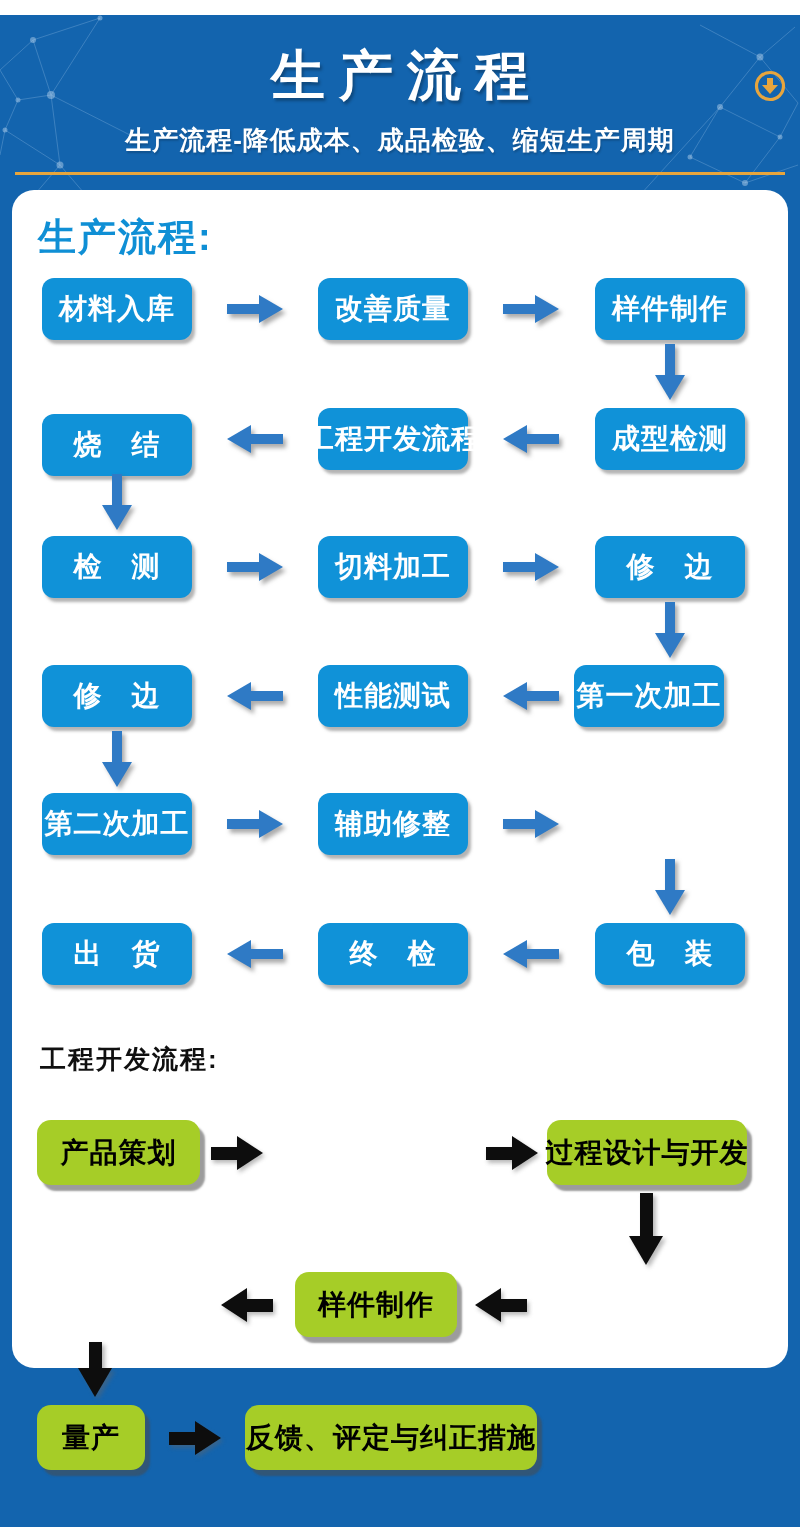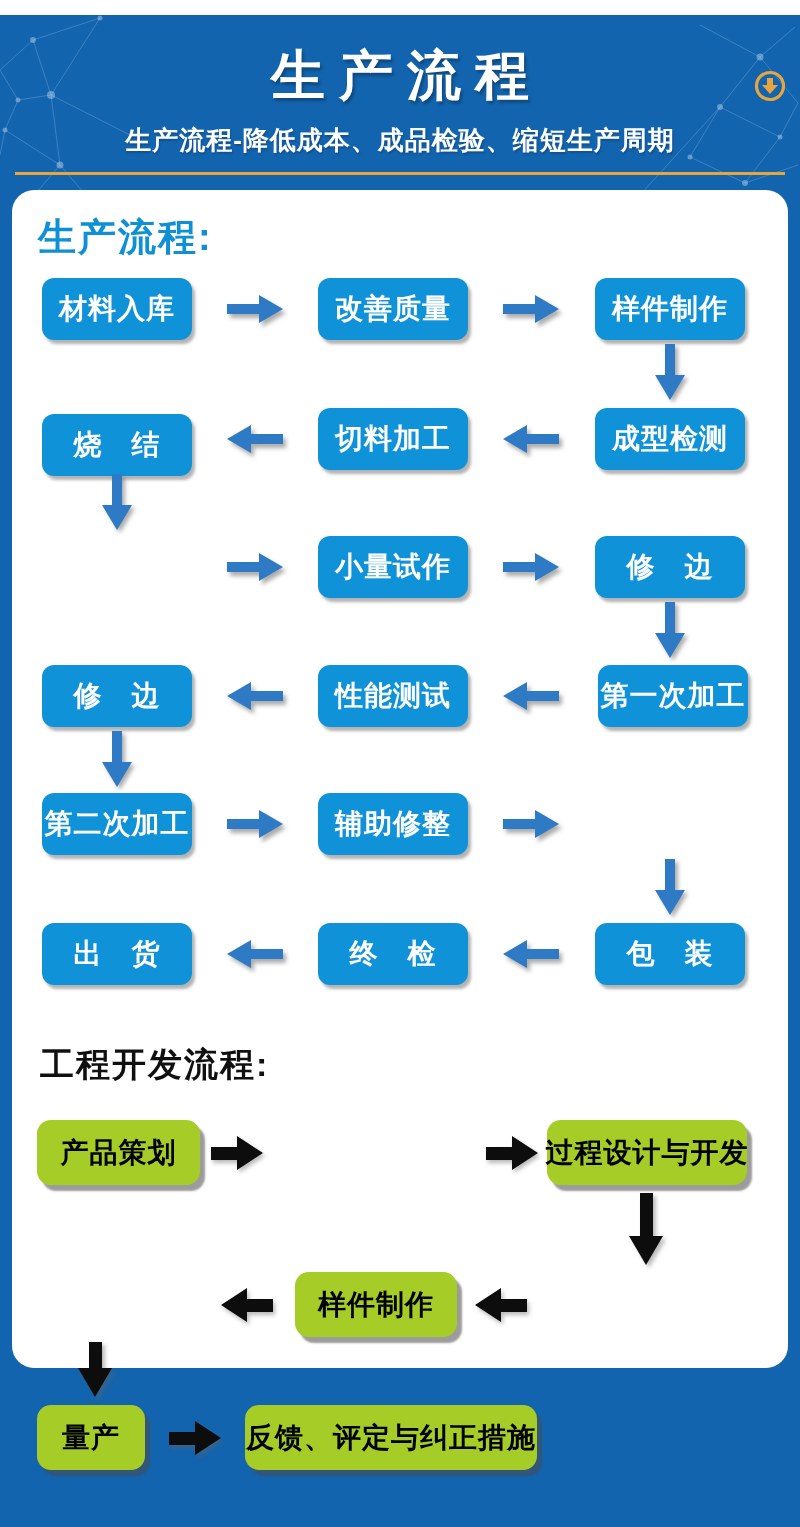--- a/index.html
+++ b/index.html
@@ -9,21 +9,21 @@
   .blue-area{position:relative;height:1512px;background:#1364ae;}
   .net{position:absolute;top:0;left:0;pointer-events:none;}
   .header-title{position:relative;text-align:center;padding-top:28px;font-size:54px;line-height:64px;
     letter-spacing:14px;text-indent:14px;color:#fff;font-weight:bold;text-shadow:2px 3px 3px rgba(0,0,0,.28);}
   .header-subtitle{position:relative;text-align:center;margin-top:16px;font-size:26px;color:#fff;
     font-weight:bold;letter-spacing:1px;text-shadow:1px 2px 2px rgba(0,0,0,.2);}
   .gold-line{position:absolute;left:15px;right:15px;top:157px;height:3px;background:#e7a53d;}
   .dl-icon{position:absolute;right:13px;top:54px;width:34px;height:34px;}
   .card{position:absolute;left:12px;right:12px;top:175px;height:1178px;background:#ffffff;border-radius:22px;}
   .h-blue{position:absolute;left:26px;top:22px;font-size:38px;font-weight:bold;color:#0f8fd5;letter-spacing:2px;}
-  .h-black{position:absolute;left:28px;top:852px;font-size:34px;font-weight:bold;color:#101010;letter-spacing:2px;}
+  .h-black{position:absolute;left:28px;top:852px;font-size:26px;font-weight:bold;color:#101010;letter-spacing:2px;}
   .bbox{position:absolute;height:62px;background:#1092d8;border-radius:12px;display:flex;align-items:center;
     justify-content:center;color:#fff;font-weight:bold;font-size:28px;letter-spacing:1px;white-space:nowrap;
     box-shadow:3px 4px 3px rgba(105,105,105,.5);}
   .gbox{position:absolute;height:65px;background:#a6cd27;border-radius:14px;display:flex;align-items:center;
     justify-content:center;color:#000;font-weight:bold;font-size:28px;letter-spacing:1px;white-space:nowrap;
     box-shadow:5px 6px 2px rgba(75,75,75,.55);}
   
   .harr{position:absolute;display:flex;align-items:center;filter:drop-shadow(3px 4px 2px rgba(90,90,90,.5));}
   .sh{width:32px;height:10px;background:#2f7ac5;}
   .hd-r{width:0;height:0;border-top:14px solid transparent;border-bottom:14px solid transparent;border-left:24px solid #2f7ac5;}
@@ -95,57 +95,58 @@
       <div class="varr" style="left:643px;top:154px">
           <i class="vsh"></i>
           <i class="vhd"></i>
         </div>
 
       <div class="bbox" style="left:30px;top:224px;width:150px">烧　结</div>
       <div class="harr" style="left:215px;top:235px">
           <i class="hd-l"></i>
           <i class="sh"></i>
         </div>
-      <div class="bbox" style="left:306px;top:218px;width:150px">切料加工</div>
+      <div class="bbox" style="left:306px;top:218px;width:150px">工程开发流程</div>
       <div class="harr" style="left:491px;top:235px">
           <i class="hd-l"></i>
           <i class="sh"></i>
         </div>
       <div class="bbox" style="left:583px;top:218px;width:150px">成型检测</div>
       <div class="varr" style="left:90px;top:284px">
           <i class="vsh"></i>
           <i class="vhd"></i>
         </div>
 
+      <div class="bbox" style="left:30px;top:346px;width:150px">检　测</div>
       <div class="harr" style="left:215px;top:363px">
           <i class="sh"></i>
           <i class="hd-r"></i>
         </div>
-      <div class="bbox" style="left:306px;top:346px;width:150px">小量试作</div>
+      <div class="bbox" style="left:306px;top:346px;width:150px">切料加工</div>
       <div class="harr" style="left:491px;top:363px">
           <i class="sh"></i>
           <i class="hd-r"></i>
         </div>
       <div class="bbox" style="left:583px;top:346px;width:150px">修　边</div>
       <div class="varr" style="left:643px;top:412px">
           <i class="vsh"></i>
           <i class="vhd"></i>
         </div>
 
       <div class="bbox" style="left:30px;top:475px;width:150px">修　边</div>
       <div class="harr" style="left:215px;top:492px">
           <i class="hd-l"></i>
           <i class="sh"></i>
         </div>
       <div class="bbox" style="left:306px;top:475px;width:150px">性能测试</div>
       <div class="harr" style="left:491px;top:492px">
           <i class="hd-l"></i>
           <i class="sh"></i>
         </div>
-      <div class="bbox" style="left:586px;top:475px;width:150px">第一次加工</div>
+      <div class="bbox" style="left:562px;top:475px;width:150px">第一次加工</div>
       <div class="varr" style="left:90px;top:541px">
           <i class="vsh"></i>
           <i class="vhd"></i>
         </div>
 
       <div class="bbox" style="left:30px;top:603px;width:150px">第二次加工</div>
       <div class="harr" style="left:215px;top:620px">
           <i class="sh"></i>
           <i class="hd-r"></i>
         </div>

